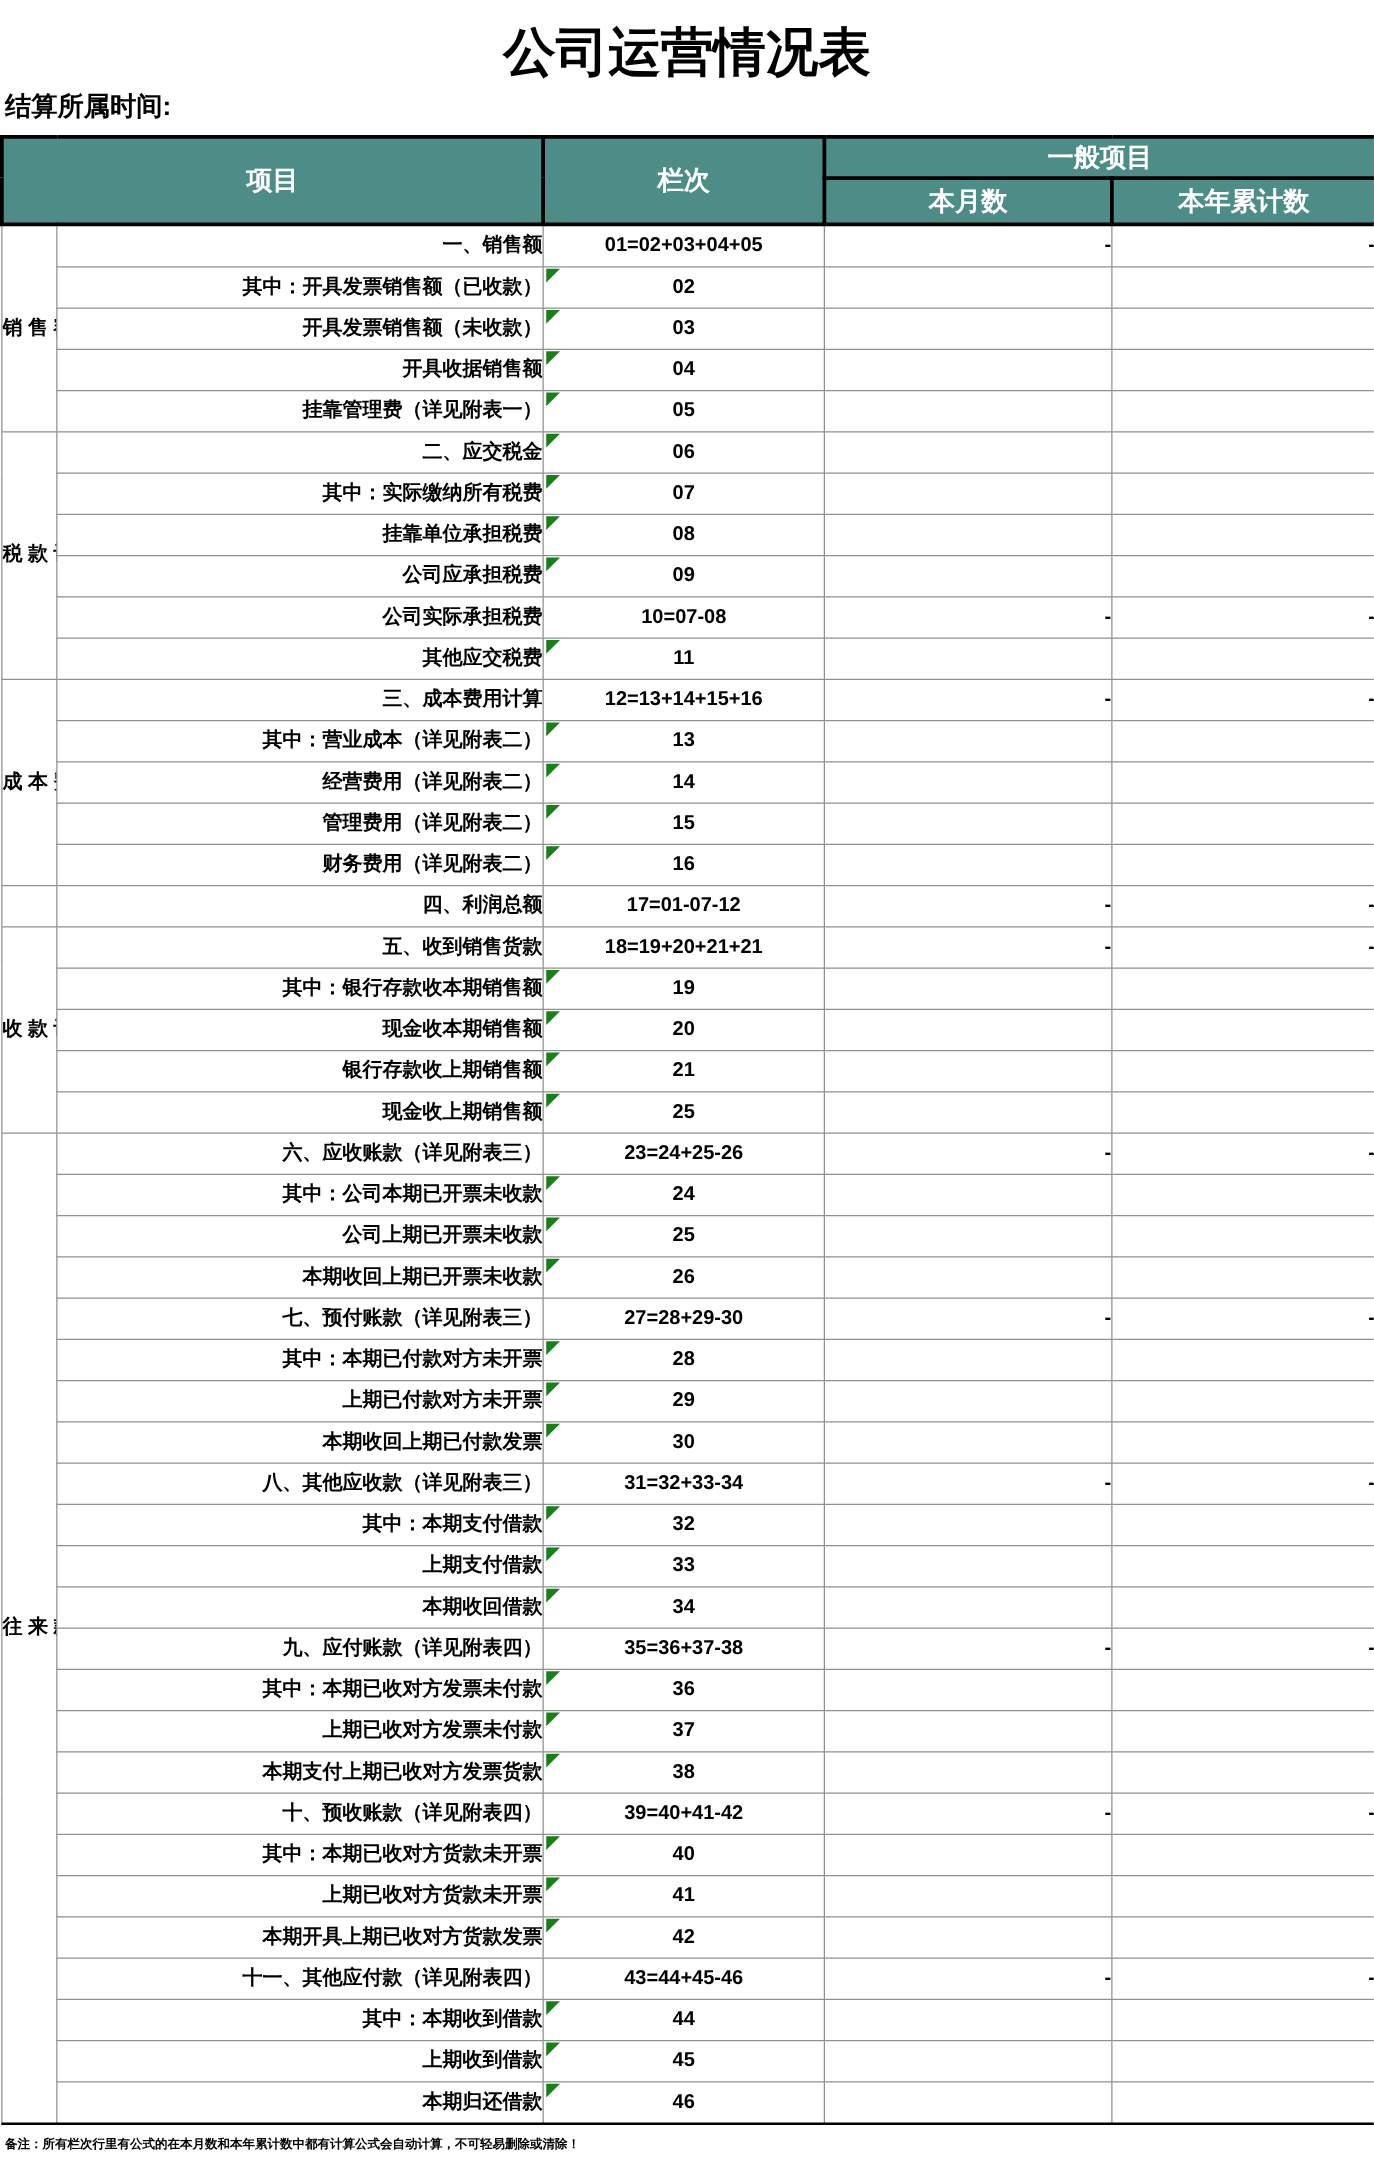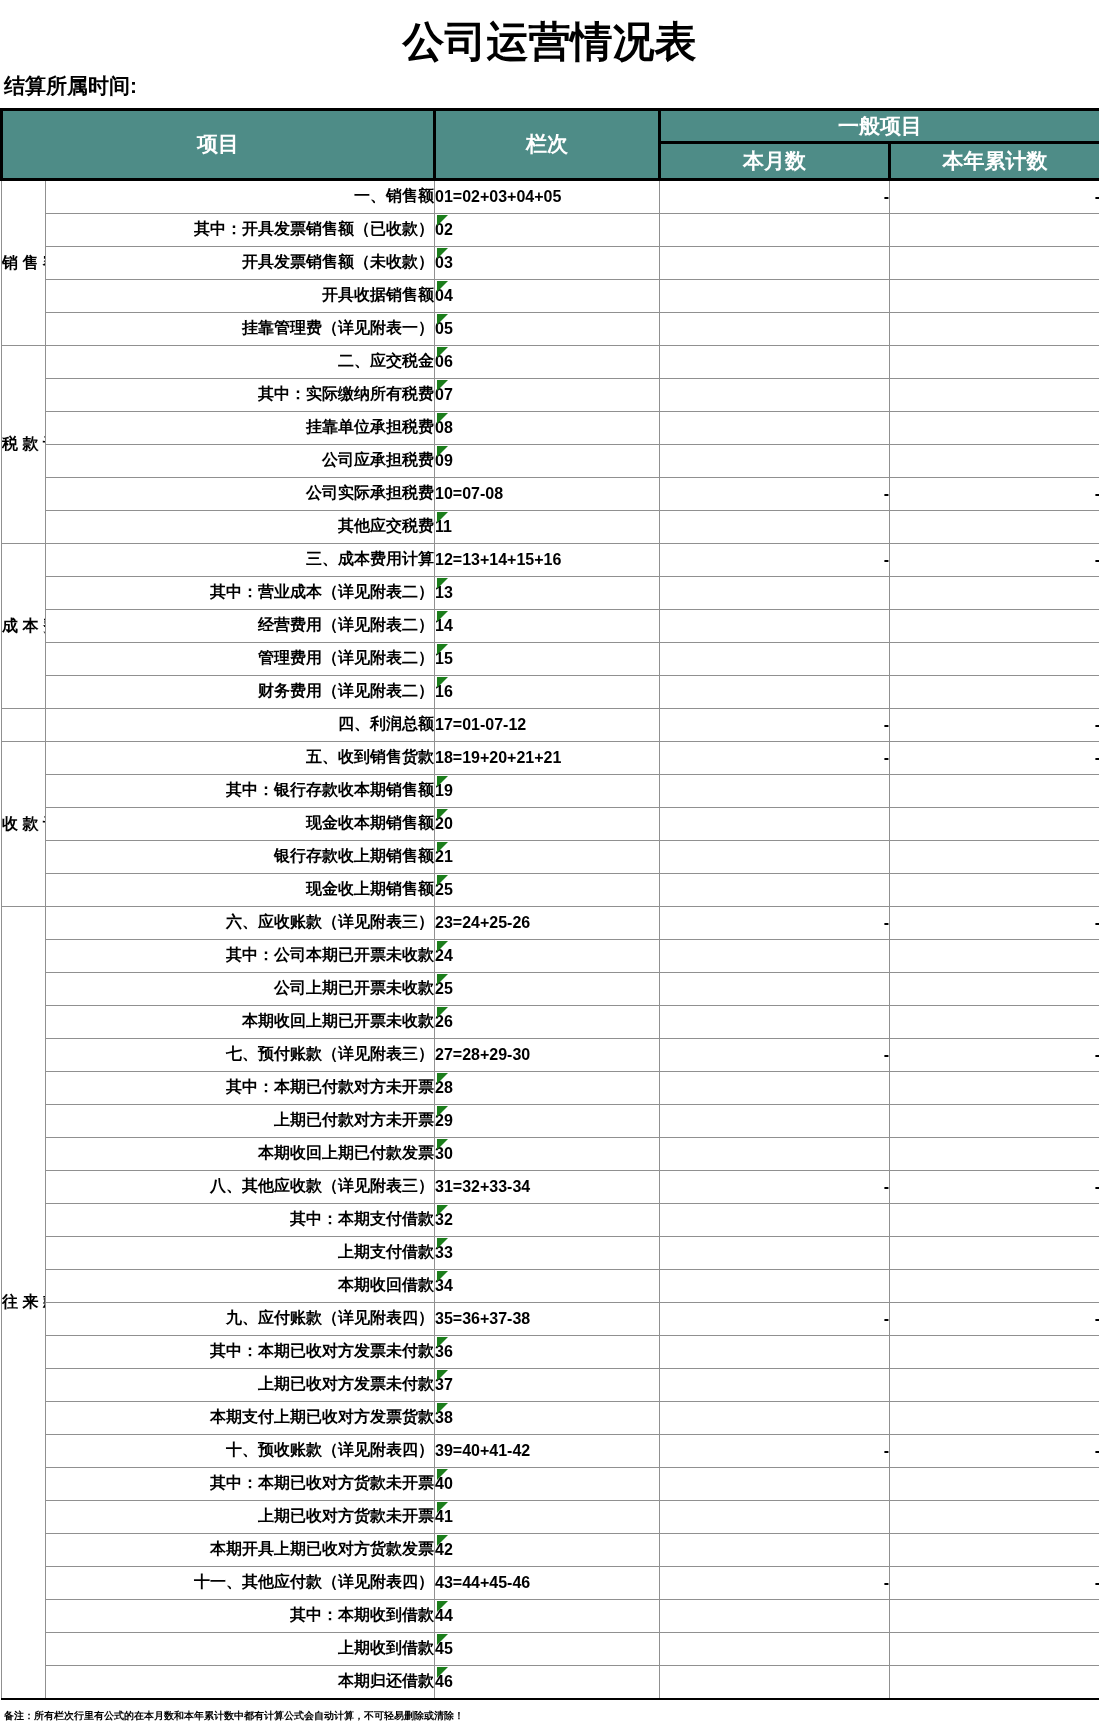--- a/index.html
+++ b/index.html
@@ -58,21 +58,21 @@
   td.cat{
     text-align:center;
     vertical-align:middle;
     white-space:pre-line;
     line-height:30px;
     font-size:16px;
     padding:0;
   }
   td.item{text-align:right;padding-left:8px;}
   td.item.ind{padding-left:39px;}
-  td.lanci{position:relative;}
+  td.lanci{text-align:center;position:relative;}
   .tri{
     position:absolute;
     top:1px;left:2px;
     width:0;height:0;
     border-top:11px solid var(--triangle);
     border-right:11px solid transparent;
   }
   td.num{text-align:right;padding-right:34px;}
   .note{
     font-size:10px;

